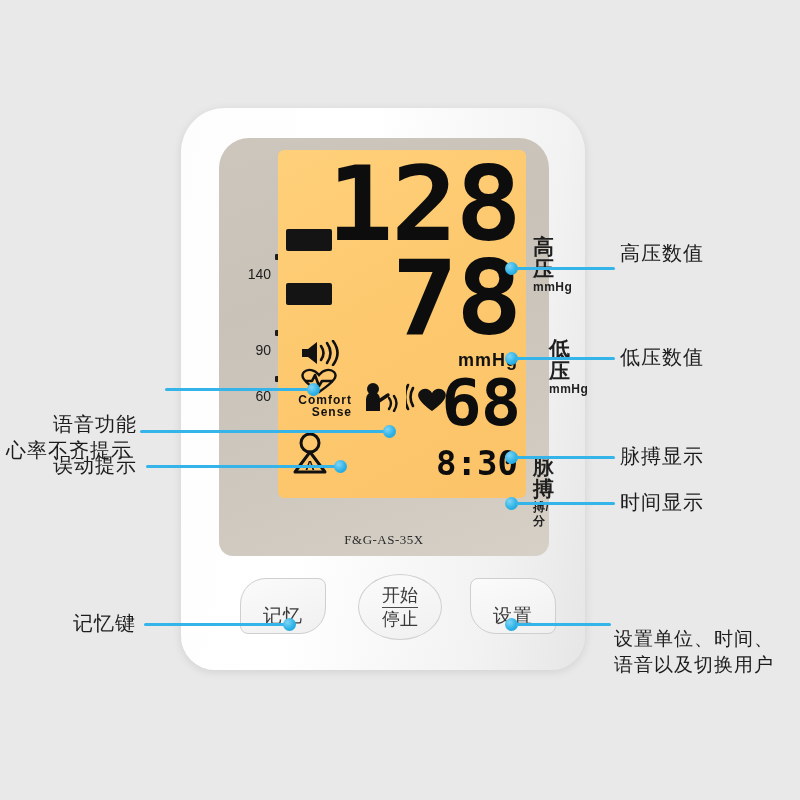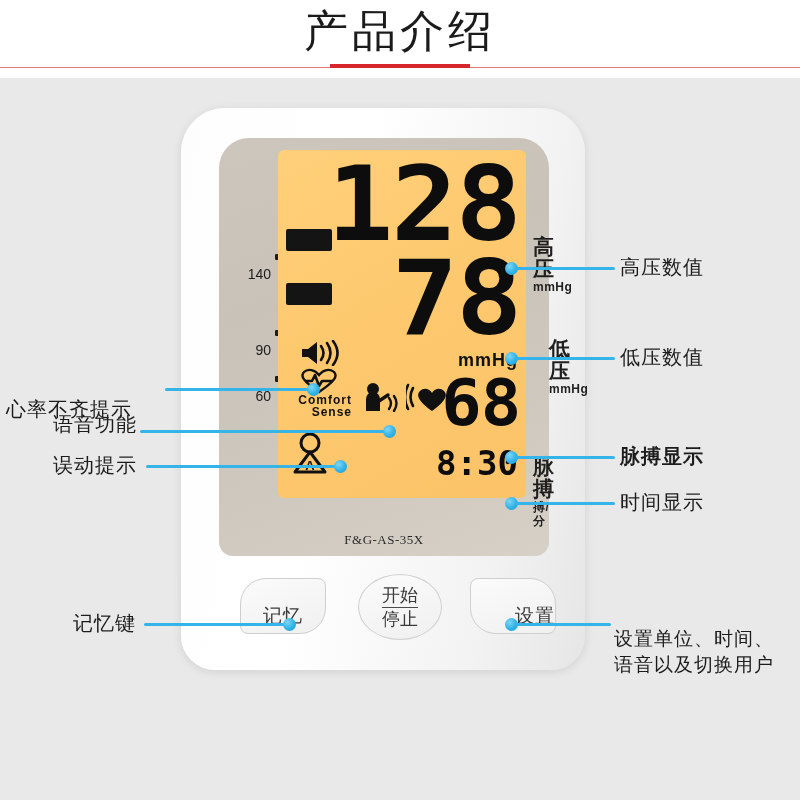--- a/index.html
+++ b/index.html
@@ -130,21 +130,21 @@
   
   .btn{
     position:absolute;
     background:linear-gradient(160deg,#fbfbfb,#f0f0f0);
     border:1px solid #cfcfcf;
     display:flex;align-items:center;justify-content:center;
     color:#3a3a3a;text-align:center;
   }
   .btn-mem{left:240px;top:578px;width:84px;height:54px;border-radius:26px 8px 26px 8px;}
   .btn-start{left:358px;top:574px;width:82px;height:64px;border-radius:50%;text-align:right;}
-  .btn-set{left:470px;top:578px;width:84px;height:54px;border-radius:8px 26px 8px 26px;justify-content:flex-end;}
+  .btn-set{left:470px;top:578px;width:84px;height:54px;border-radius:8px 26px 8px 26px;}
   .btn-label{font-size:19px;letter-spacing:1px;font-family:"Liberation Serif","DejaVu Serif",serif;margin-top:20px;}
   .btn-start .stack{line-height:22px;font-size:18px;font-family:"Liberation Serif","DejaVu Serif",serif;}
   .btn-start .top{border-bottom:1px solid #4a4a4a;padding-bottom:1px;}
 
   
   .callout-text{
     position:absolute;font-size:20px;color:#1c1c1c;letter-spacing:1px;
     white-space:nowrap;line-height:26px;
   }
   .callout-text.small{font-size:19px;margin-top:16px;}
@@ -155,25 +155,20 @@
   }
 
   
   .banner{position:absolute;left:0;top:688px;width:800px;height:112px;}
 </style>
 </head>
 <body>
 
 <div class="page">
 
-  <div class="header">
-    <div class="header-title">产品介绍</div>
-    <div class="rule-thin"></div>
-    <div class="rule-thick"></div>
-  </div>
 
   <div class="device">
     <div class="device-inner">
 
       <div class="brand">SENAINS</div>
 
       <div class="scale">
         <div class="tick small" style="top:0px"></div>
         <div class="tick small" style="top:28px"></div>
         <div class="tick big" style="top:58px"></div>
@@ -270,43 +265,43 @@
     </div>
   </div>
   <div class="btn btn-set">
     <span class="btn-label">设置</span>
   </div>
 
   <div class="callout-text" style="left:53px;top:375px;margin-top:36px;">语音功能</div>
   <div class="leader" style="left:165px;top:388px;width:148px;"></div>
   <div class="dot" style="left:307px;top:383px;"></div>
 
-  <div class="callout-text" style="left:6px;top:396px;">心率不齐提示</div>
+  <div class="callout-text" style="left:6px;top:437px;">心率不齐提示</div>
   <div class="leader" style="left:140px;top:430px;width:249px;"></div>
   <div class="dot" style="left:383px;top:425px;"></div>
 
   <div class="callout-text" style="left:53px;top:452px;">误动提示</div>
   <div class="leader" style="left:146px;top:465px;width:194px;"></div>
   <div class="dot" style="left:334px;top:460px;"></div>
 
   <div class="callout-text" style="left:73px;top:610px;">记忆键</div>
   <div class="leader" style="left:144px;top:623px;width:145px;"></div>
   <div class="dot" style="left:283px;top:618px;"></div>
 
   <div class="dot" style="left:505px;top:262px;"></div>
   <div class="leader" style="left:515px;top:267px;width:100px;"></div>
-  <div class="callout-text" style="left:620px;top:254px;">高压数值</div>
+  <div class="callout-text" style="left:620px;top:240px;">高压数值</div>
 
   <div class="dot" style="left:505px;top:352px;"></div>
   <div class="leader" style="left:515px;top:357px;width:100px;"></div>
   <div class="callout-text" style="left:620px;top:344px;">低压数值</div>
 
   <div class="dot" style="left:505px;top:451px;"></div>
   <div class="leader" style="left:515px;top:456px;width:100px;"></div>
-  <div class="callout-text" style="left:620px;top:443px;font-weight:bold;">脉搏显示</div>
+  <div class="callout-text" style="left:620px;top:443px;">脉搏显示</div>
 
   <div class="dot" style="left:505px;top:497px;"></div>
   <div class="leader" style="left:515px;top:502px;width:100px;"></div>
   <div class="callout-text" style="left:620px;top:489px;">时间显示</div>
 
   <div class="dot" style="left:505px;top:618px;"></div>
   <div class="leader" style="left:515px;top:623px;width:96px;"></div>
   <div class="callout-text small" style="left:614px;top:610px;">设置单位、时间、</div>
   <div class="callout-text small" style="left:614px;top:636px;">语音以及切换用户</div>
 

